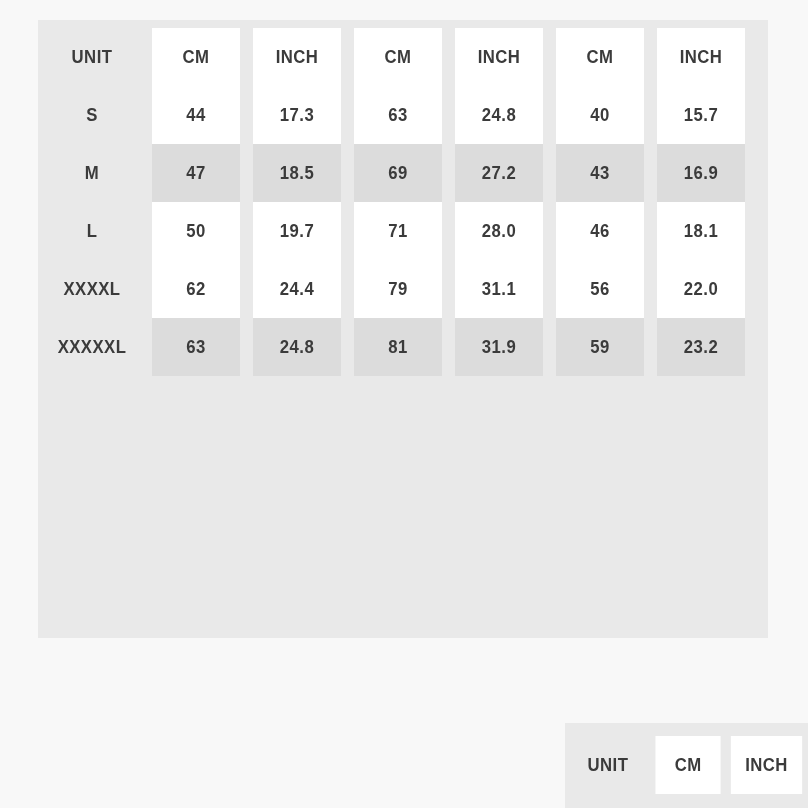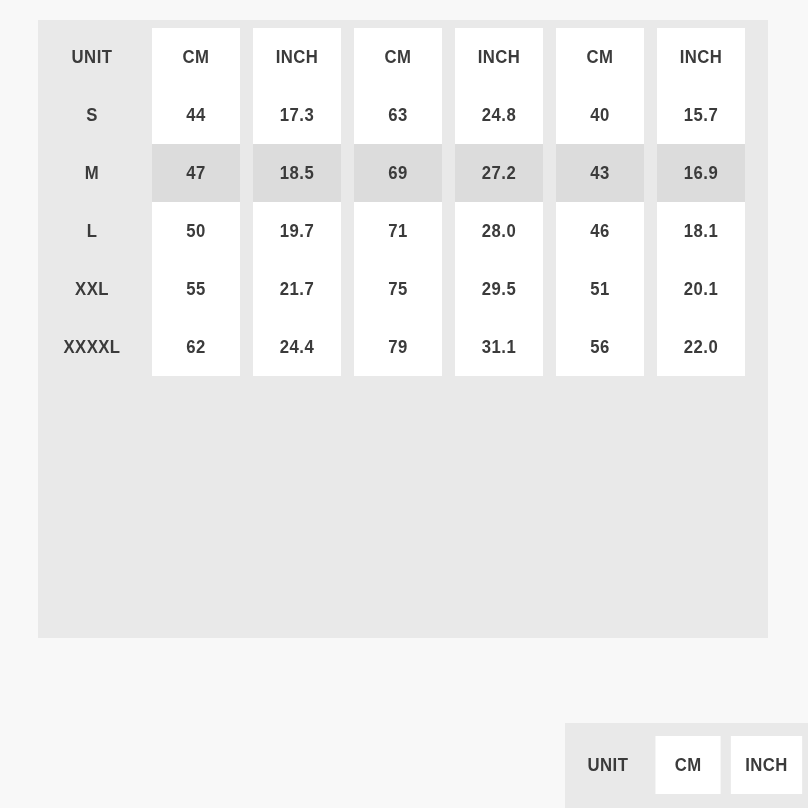--- a/index.html
+++ b/index.html
@@ -163,41 +163,41 @@
         <td class="col-unit">L</td>
         <td class="col-data">50</td>
         <td class="col-data">19.7</td>
         <td class="col-data">71</td>
         <td class="col-data">28.0</td>
         <td class="col-data">46</td>
         <td class="col-data">18.1</td>
       </tr>
 
 
-      <tr class="row-plain">
-        <td class="col-unit">XXL</td>
-        <td class="col-data">55</td>
-        <td class="col-data">21.7</td>
-        <td class="col-data">75</td>
-        <td class="col-data">29.5</td>
-        <td class="col-data">51</td>
-        <td class="col-data">20.1</td>
-      </tr>
 
 
       <tr class="row-plain">
         <td class="col-unit">XXXXL</td>
         <td class="col-data">62</td>
         <td class="col-data">24.4</td>
         <td class="col-data">79</td>
         <td class="col-data">31.1</td>
         <td class="col-data">56</td>
         <td class="col-data">22.0</td>
       </tr>
 
+      <tr class="row-shaded">
+        <td class="col-unit">XXXXXL</td>
+        <td class="col-data">63</td>
+        <td class="col-data">24.8</td>
+        <td class="col-data">81</td>
+        <td class="col-data">31.9</td>
+        <td class="col-data">59</td>
+        <td class="col-data">23.2</td>
+      </tr>
 
     </tbody>
   </table>
 </div>
 
 <div class="partial-panel">
   <table class="partial-table">
     <thead>
       <tr>
         <th class="col-unit">UNIT</th>

